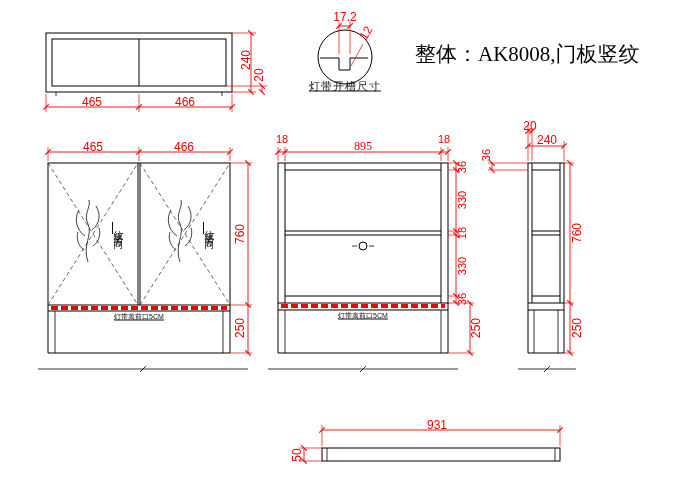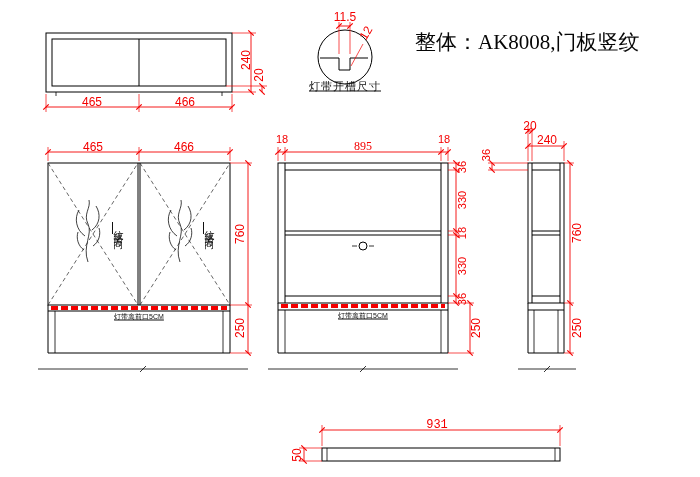--- a/index.html
+++ b/index.html
@@ -15,21 +15,21 @@
   .strip{stroke:#f40000;stroke-width:4;stroke-dasharray:7 3;fill:none;}
   .t{position:absolute;transform:translate(-50%,-50%);white-space:nowrap;line-height:1;}
   .dim{color:#f40000;font-size:12px;}
   .dim-s{color:#f40000;font-size:11px;}
   .rot{transform:translate(-50%,-50%) rotate(-90deg);}
   .rot60{transform:translate(-50%,-50%) rotate(-60deg);}
   .blk{color:#111111;text-decoration:underline;}
   .caption{font-size:11px;letter-spacing:1px;}
   .note{font-size:7px;letter-spacing:0;}
   .cjkv{writing-mode:vertical-rl;text-orientation:upright;letter-spacing:3px;font-size:10px;}
-  .title{position:absolute;left:415px;top:28px;color:#050505;font-size:21px;
+  .title{position:absolute;left:415px;top:40px;color:#050505;font-size:21px;
          font-family:"Liberation Serif",serif;white-space:nowrap;}
 </style>
 </head>
 <body>
 
 <div id="stage">
 
 <svg width="700" height="477" viewBox="0 0 700 477">
   <defs>
     <marker id="tk" markerWidth="9" markerHeight="9" refX="4.5" refY="4.5" orient="auto">
@@ -193,21 +193,21 @@
     <line class="ext" x1="560" y1="446" x2="560" y2="425"></line>
     <line class="dimln" x1="322" y1="430" x2="560" y2="430" marker-start="url(#tk)" marker-end="url(#tk)"></line>
     <line class="ext" x1="322" y1="448" x2="299" y2="448"></line>
     <line class="ext" x1="322" y1="461" x2="299" y2="461"></line>
     <line class="dimln" x1="304" y1="448" x2="304" y2="461" marker-start="url(#tk)" marker-end="url(#tk)"></line>
   </g>
 </svg>
 
 <div class="title">整体：AK8008,门板竖纹</div>
 
-<span class="t dim" style="left:345px;top:17px;">11.5</span>
+<span class="t dim" style="left:345px;top:17px;">17.2</span>
 <span class="t dim rot60" style="left:366px;top:33px;">12</span>
 <span class="t blk caption" style="left:345px;top:86px;">灯带开槽尺寸</span>
 
 <span class="t dim" style="left:92px;top:102px;">465</span>
 <span class="t dim" style="left:185px;top:102px;">466</span>
 <span class="t dim rot" style="left:246px;top:60px;">240</span>
 <span class="t dim rot" style="left:259px;top:75px;">20</span>
 
 <span class="t dim" style="left:93px;top:147px;">465</span>
 <span class="t dim" style="left:184px;top:147px;">466</span>
@@ -227,16 +227,16 @@
 <span class="t dim-s rot" style="left:462px;top:299px;">36</span>
 <span class="t dim rot" style="left:476px;top:328px;">250</span>
 <span class="t blk note" style="left:363px;top:315px;">灯带离前口5CM</span>
 
 <span class="t dim" style="left:530px;top:126px;">20</span>
 <span class="t dim" style="left:547px;top:140px;">240</span>
 <span class="t dim-s rot" style="left:486px;top:155px;">36</span>
 <span class="t dim rot" style="left:577px;top:233px;">760</span>
 <span class="t dim rot" style="left:577px;top:328px;">250</span>
 
-<span class="t dim" style="left:437px;top:425px;font-family:Liberation Mono, monospace;">931</span>
+<span class="t dim" style="left:437px;top:425px;">931</span>
 <span class="t dim rot" style="left:297px;top:455px;">50</span>
 
 </div>
 
 </body></html>

